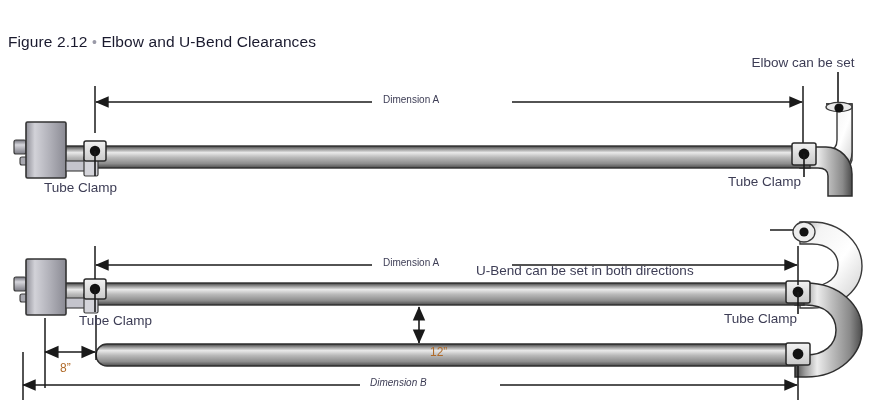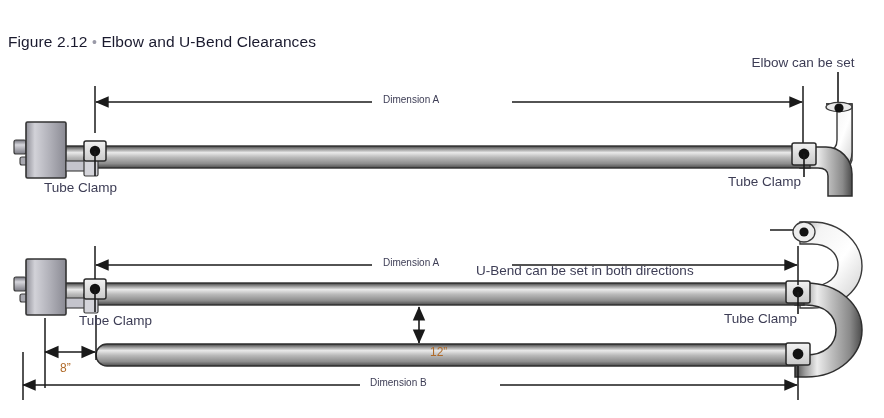--- a/index.html
+++ b/index.html
@@ -211,13 +211,13 @@
 <div class="lbl" style="left:724px;top:311px;">Tube Clamp</div>
 
 <div class="inch" style="left:430px;top:310px;">
   <i>12”</i>
 </div>
 
 <div class="inch" style="left:60px;top:326px;">
   <i>8”</i>
 </div>
 
-<div class="dim" style="left:370px;top:377px;">Dimension B</div>
+<div class="dim" style="left:370px;top:377px;font-style:italic;">Dimension B</div>
 
 </body></html>

